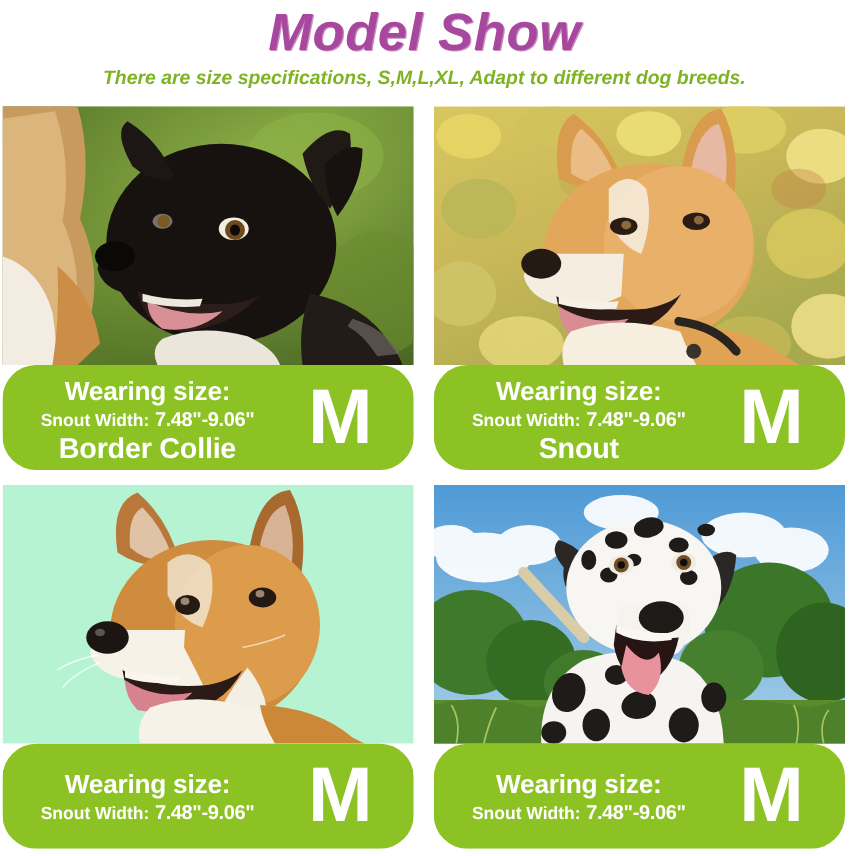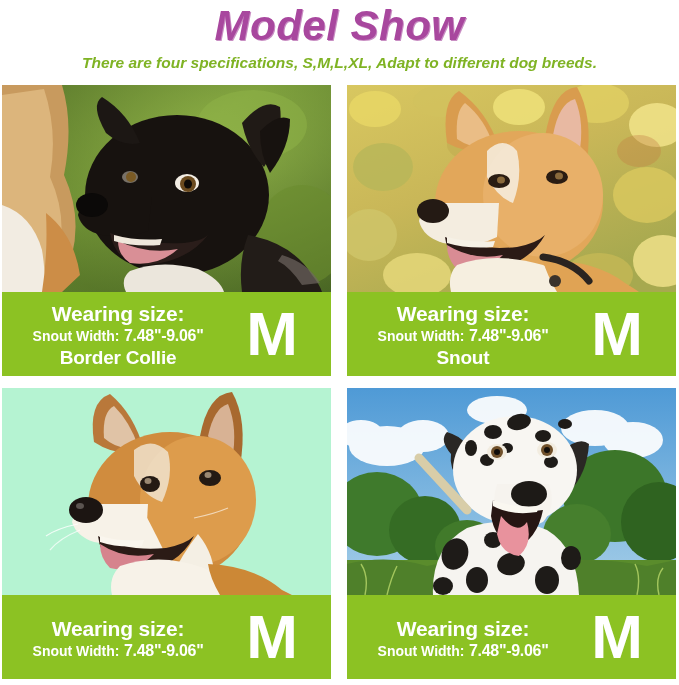--- a/index.html
+++ b/index.html
@@ -78,20 +78,21 @@
 
   
   .label {
     position: absolute;
     left: 0;
     bottom: 0;
     width: 329px;
     height: 84px;
     background: #8cc223;
     box-sizing: border-box;
+    border-radius: 27px;
   }
   .label-text {
     position: absolute;
     left: 0;
     top: 0;
     width: 232px;
     height: 84px;
     display: flex;
     flex-direction: column;
     align-items: center;
@@ -115,21 +116,21 @@
     font-size: 14px;
     font-weight: bold;
   }
   .snout .snout-value {
     font-size: 16px;
     font-weight: bold;
     letter-spacing: -0.3px;
   }
   .breed {
     color: #ffffff;
-    font-size: 19px;
+    font-size: 23px;
     font-weight: bold;
     line-height: 23px;
     letter-spacing: -0.2px;
   }
   .size-letter {
     position: absolute;
     right: 34px;
     top: 50%;
     transform: translateY(-50%);
     color: #ffffff;
@@ -139,21 +140,21 @@
     letter-spacing: -1px;
   }
 </style>
 </head>
 <body>
 
 <div class="page">
 
   <div class="header">
     <div class="title">Model Show</div>
-    <div class="subtitle">There are four specifications, S,M,L,XL, Adapt to different dog breeds.</div>
+    <div class="subtitle">There are size specifications, S,M,L,XL, Adapt to different dog breeds.</div>
   </div>
 
   <div class="grid">
 
     <div class="card">
       <div class="photo">
         <svg width="329" height="207" viewBox="0 0 329 207">
           <defs>
             <linearGradient id="bcBg" x1="0" y1="0" x2="1" y2="1">
               <stop offset="0" stop-color="#5d7a2c"></stop>

